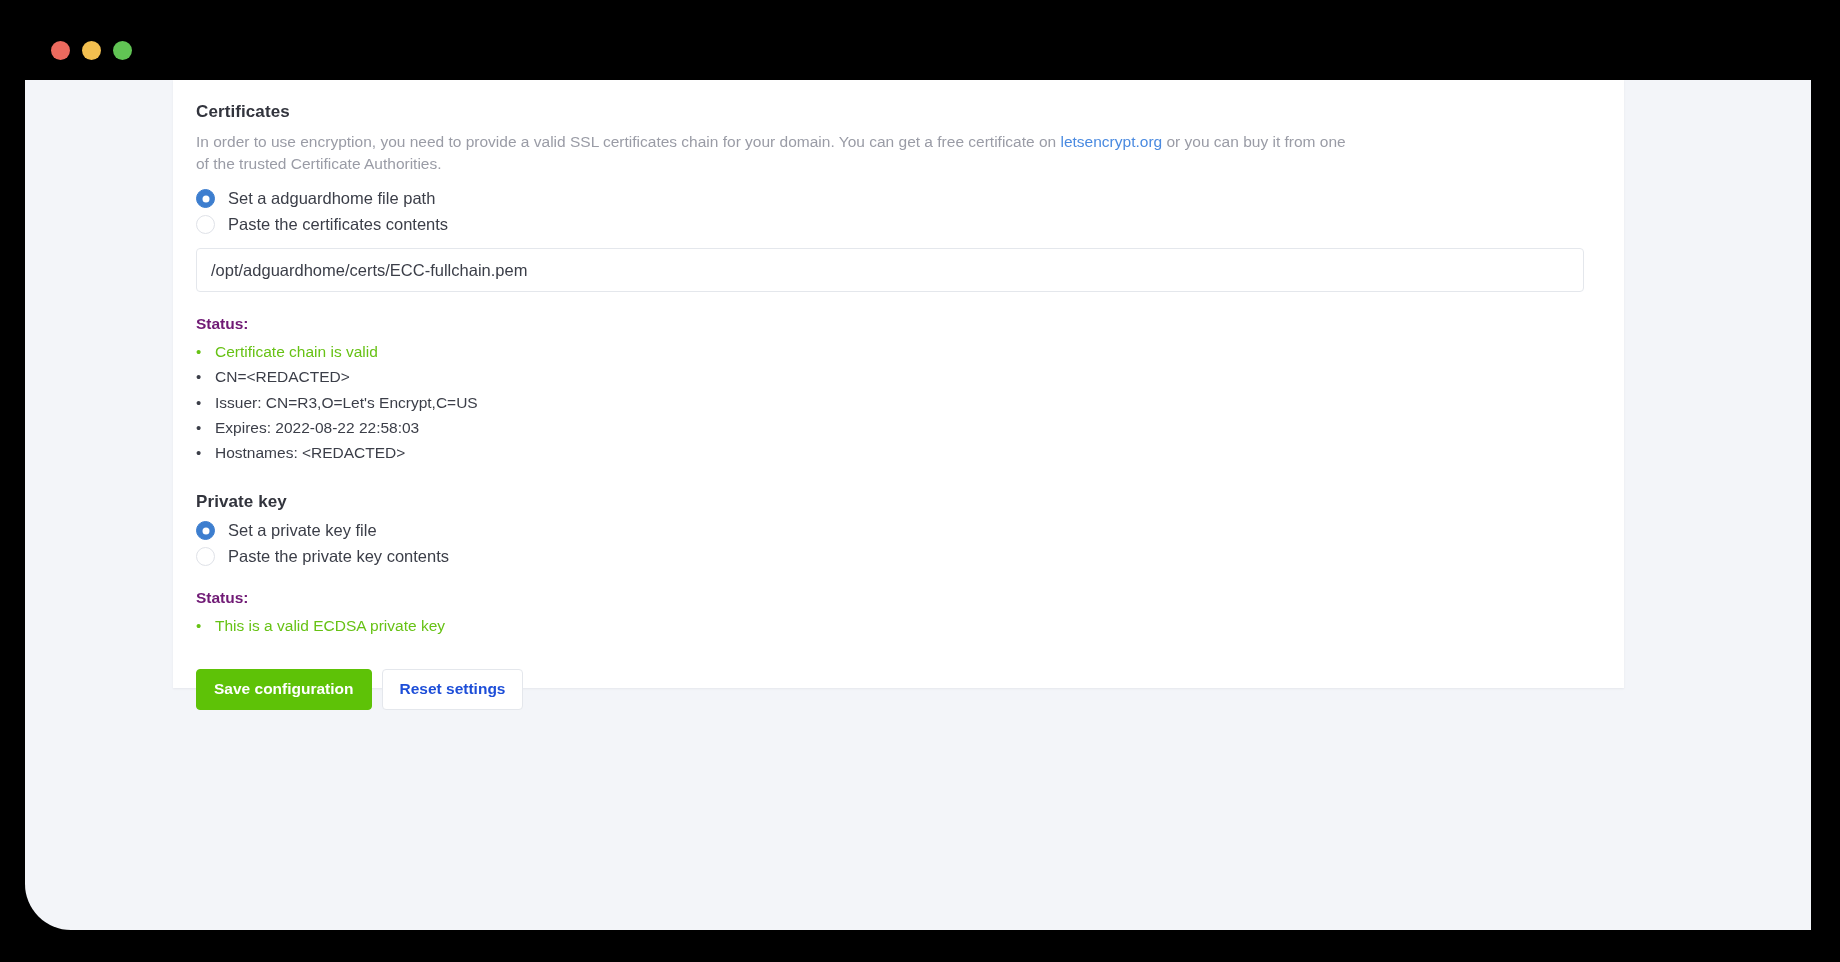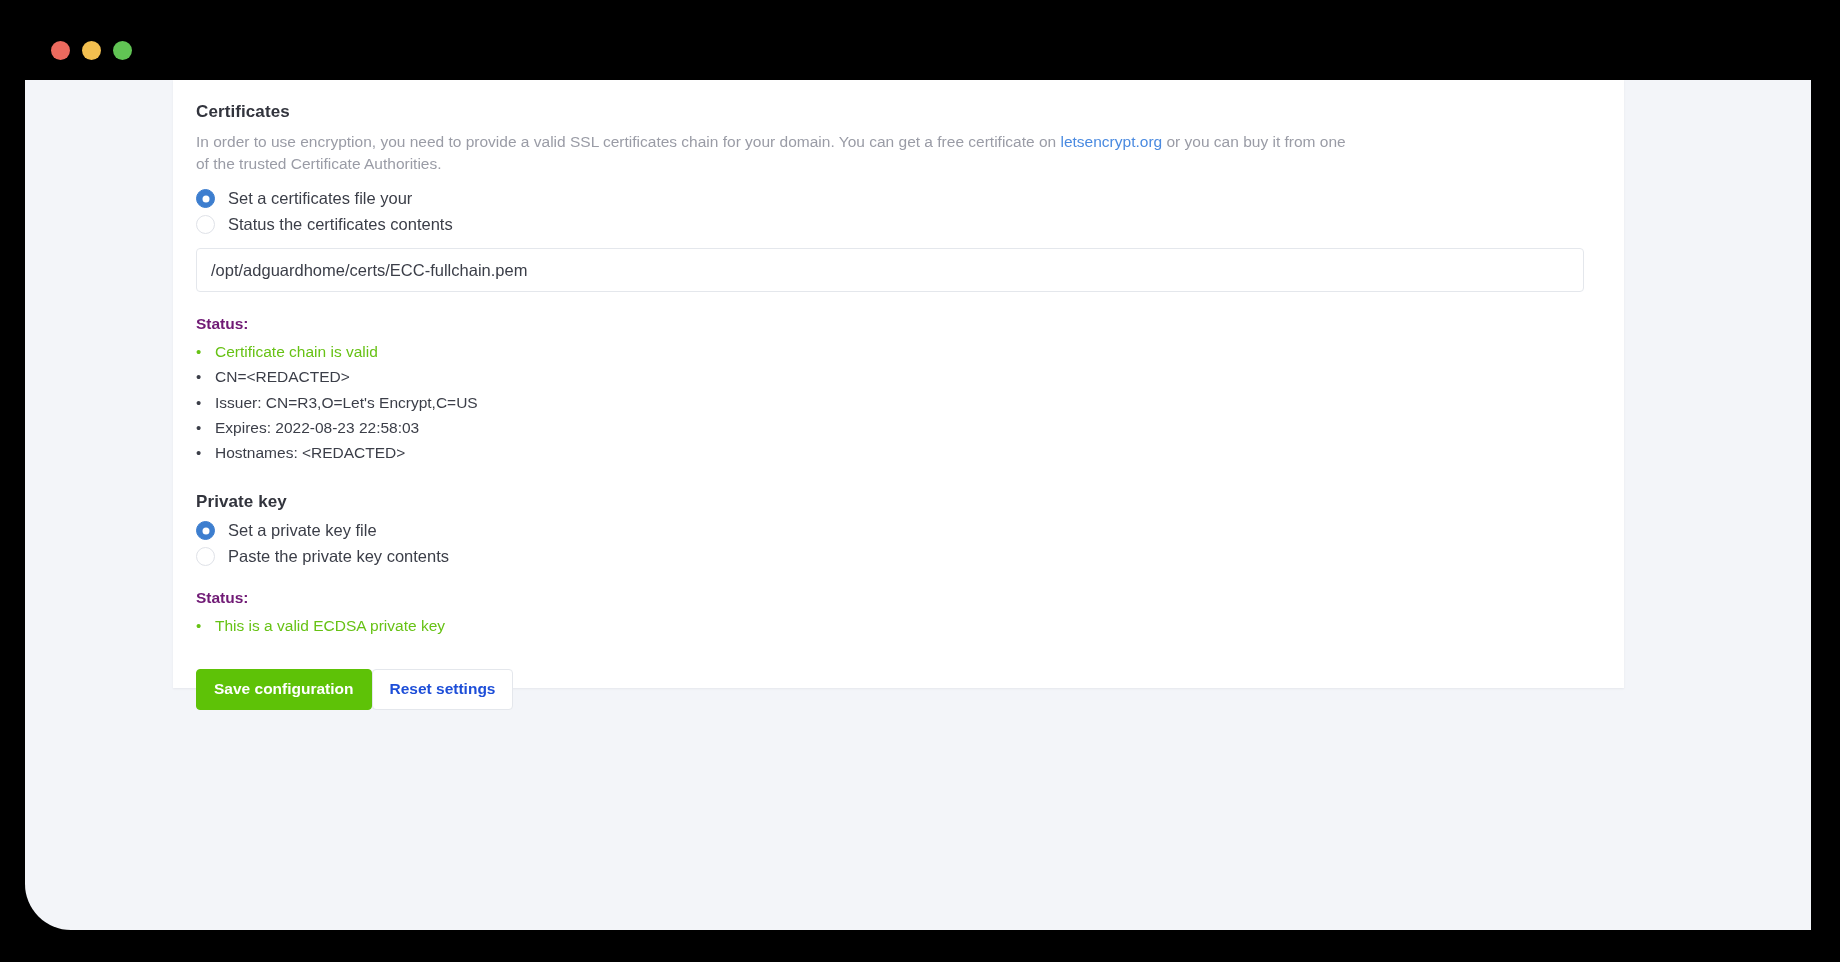--- a/index.html
+++ b/index.html
@@ -161,20 +161,21 @@
     font-size: 15px;
     line-height: 1.62;
   }
   .status-item.ok,
   .status-item.ok .bullet { color: #67c215; }
   .status-item.neutral .bullet { color: #3b3e48; }
 
   
   .button-row {
     display: flex;
+    gap: 10px;
     margin-top: 30px;
   }
   .btn {
     font-family: "Liberation Sans", sans-serif;
     font-size: 15.5px;
     font-weight: bold;
     border-radius: 4px;
     padding: 0 17px;
     height: 41px;
     cursor: pointer;
@@ -208,26 +209,26 @@
     <div class="card-inner">
 
       <h2 class="section-title">Certificates</h2>
 
       <p class="section-desc">
         <span>In order to use encryption, you need to provide a valid SSL certificates chain for your domain. You can get a free certificate on </span><a href="#">letsencrypt.org</a><span> or you can buy it from one of the trusted Certificate Authorities.</span>
       </p>
 
       <div class="radio-row">
         <span class="radio-mark on"></span>
-        <span class="radio-label">Set a certificates file your</span>
+        <span class="radio-label">Set a adguardhome file path</span>
       </div>
 
       <div class="radio-row">
         <span class="radio-mark off"></span>
-        <span class="radio-label">Status the certificates contents</span>
+        <span class="radio-label">Paste the certificates contents</span>
       </div>
 
       <input class="path-input" type="text" value="/opt/adguardhome/certs/ECC-fullchain.pem" style="">
 
       <div class="status-heading">Status:</div>
 
       <ul class="status-list">
         <li class="status-item ok">
           <span class="bullet">•</span>
           <span>Certificate chain is valid</span>
@@ -235,21 +236,21 @@
         <li class="status-item neutral">
           <span class="bullet">•</span>
           <span>CN=&lt;REDACTED&gt;</span>
         </li>
         <li class="status-item neutral">
           <span class="bullet">•</span>
           <span>Issuer: CN=R3,O=Let's Encrypt,C=US</span>
         </li>
         <li class="status-item neutral">
           <span class="bullet">•</span>
-          <span>Expires: 2022-08-23 22:58:03</span>
+          <span>Expires: 2022-08-22 22:58:03</span>
         </li>
         <li class="status-item neutral">
           <span class="bullet">•</span>
           <span>Hostnames: &lt;REDACTED&gt;</span>
         </li>
       </ul>
 
       <div class="spacer-sm"></div>
 
       <h2 class="section-title">Private key</h2>

